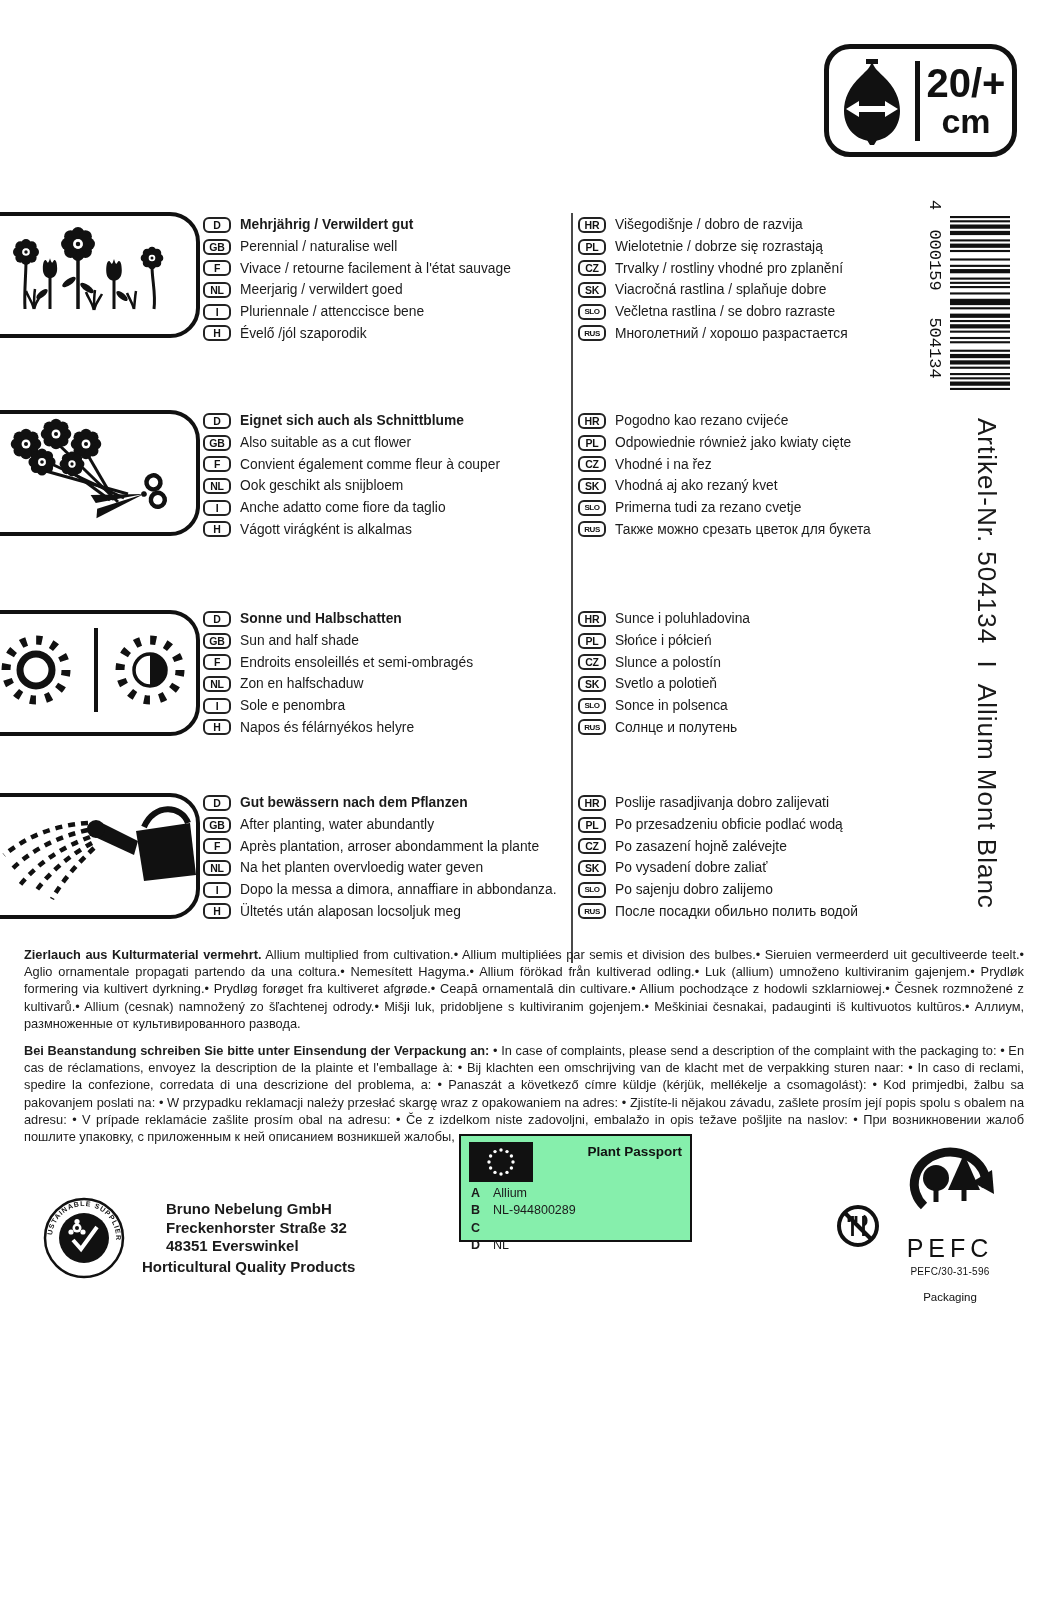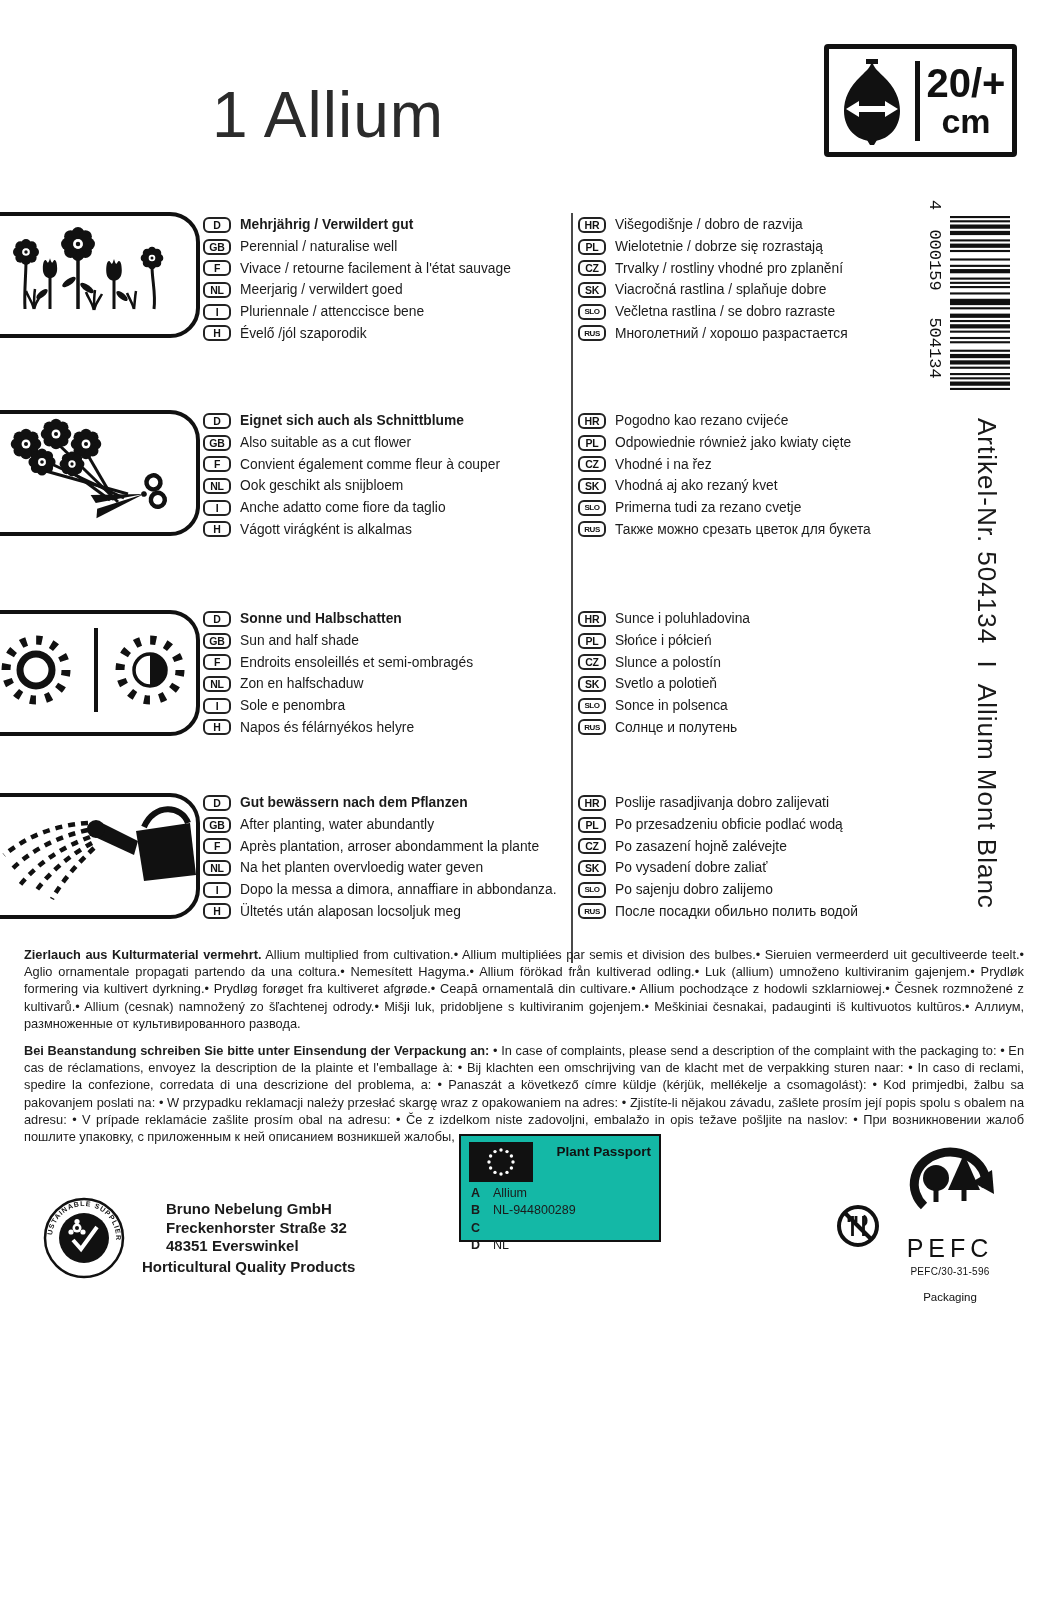--- a/index.html
+++ b/index.html
@@ -2,21 +2,21 @@
 <html><head>
 <meta charset="utf-8">
 <style>
   html,body{margin:0;padding:0;background:#e8e8e8;}
   .page{position:relative;width:1043px;height:1600px;background:#ffffff;overflow:hidden;
         font-family:"Liberation Sans", sans-serif;color:#1b1b1b;margin:0 auto;}
   
   .title{position:absolute;left:212px;top:78px;font-size:64px;font-weight:400;letter-spacing:1px;color:#2b2b2b;}
   
   .size-badge{position:absolute;left:824px;top:44px;width:193px;height:113px;border:5px solid #111;
-              border-radius:4px;box-sizing:border-box;display:flex;align-items:center;}
+              border-radius:26px;box-sizing:border-box;display:flex;align-items:center;}
   .size-badge .iconwrap{width:86px;display:flex;justify-content:center;}
   .size-divider{width:5px;height:80px;background:#111;}
   .size-text{flex:1;text-align:center;font-weight:700;color:#111;line-height:1.05;}
   .size-text .v{font-size:40px;}
   .size-text .u{font-size:34px;}
   
   .rot-wrap{position:absolute;overflow:visible;}
   .rot-inner{position:absolute;}
   .barcode-wrap{left:922px;top:200px;width:88px;height:192px;}
   .barcode-inner{width:192px;height:88px;top:52px;left:-52px;transform:rotate(90deg);}
@@ -45,40 +45,39 @@
   .col.left .row:first-child .t{font-weight:700;}
   .col-divider{position:absolute;left:571px;top:213px;width:1.5px;height:750px;background:#4a4a4a;}
   
   .para{position:absolute;left:24px;width:1000px;margin:0;font-size:12.8px;line-height:17.2px;
         text-align:justify;color:#1c1c1c;}
   .para b{font-weight:700;}
   
   .sust-badge{position:absolute;left:42px;top:1196px;}
   .address{position:absolute;left:142px;top:1200px;font-size:15px;font-weight:700;line-height:18.5px;color:#1b1b1b;margin-left:24px;}
   .tagline{position:absolute;left:142px;top:1258px;font-size:15px;font-weight:700;color:#1b1b1b;}
-  .passport{position:absolute;left:459px;top:1134px;width:202px;height:108px;border:2.5px solid #111;
-            box-sizing:border-box;background:#14b8a6;}
+  .passport{position:absolute;left:459px;top:1134px;width:233px;height:108px;border:2.5px solid #111;
+            box-sizing:border-box;background:#86efac;}
   .pp-flag{position:absolute;left:8px;top:6px;}
   .pp-title{position:absolute;right:8px;top:8px;font-size:13.5px;font-weight:700;color:#111;}
   .pp-rows{position:absolute;left:10px;top:48px;right:6px;}
   .pp-row{display:flex;height:17.5px;align-items:center;font-size:12.5px;}
   .pp-row .k{width:22px;font-weight:700;}
   .nofood{position:absolute;left:834px;top:1202px;}
   .pefc{position:absolute;left:888px;top:1136px;width:124px;text-align:center;color:#111;}
   .pefc .mark{display:block;margin:0 auto;}
   .pefc .name{font-size:25px;font-weight:400;letter-spacing:5px;margin-top:2px;}
   .pefc .code{font-size:10px;margin-top:3px;letter-spacing:0.3px;}
   .pefc .pkg{font-size:11.5px;margin-top:14px;}
 </style>
 </head>
 <body>
 
 <div class="page">
 
-  <div class="title">1 Allium</div>
 
   <div class="size-badge">
     <span class="iconwrap">
       <svg width="70" height="88" viewBox="0 0 70 88">
         <path fill="#111" d="M29,2 h12 v5 h-12 z"></path>
         <path fill="#111" d="M35,4 C33,11 30,13 24,19 C12,30 7,42 7,54 C7,72 20,84 35,84 C50,84 63,72 63,54 C63,42 58,30 46,19 C40,13 37,11 35,4 Z"></path>
         <path fill="#111" d="M30,83 L40,83 L37,88 L33,88 Z"></path>
         <line x1="18" y1="52" x2="52" y2="52" stroke="#fff" stroke-width="6"></line>
         <polygon fill="#fff" points="22,44 9,52 22,60"></polygon>
         <polygon fill="#fff" points="48,44 61,52 48,60"></polygon>

